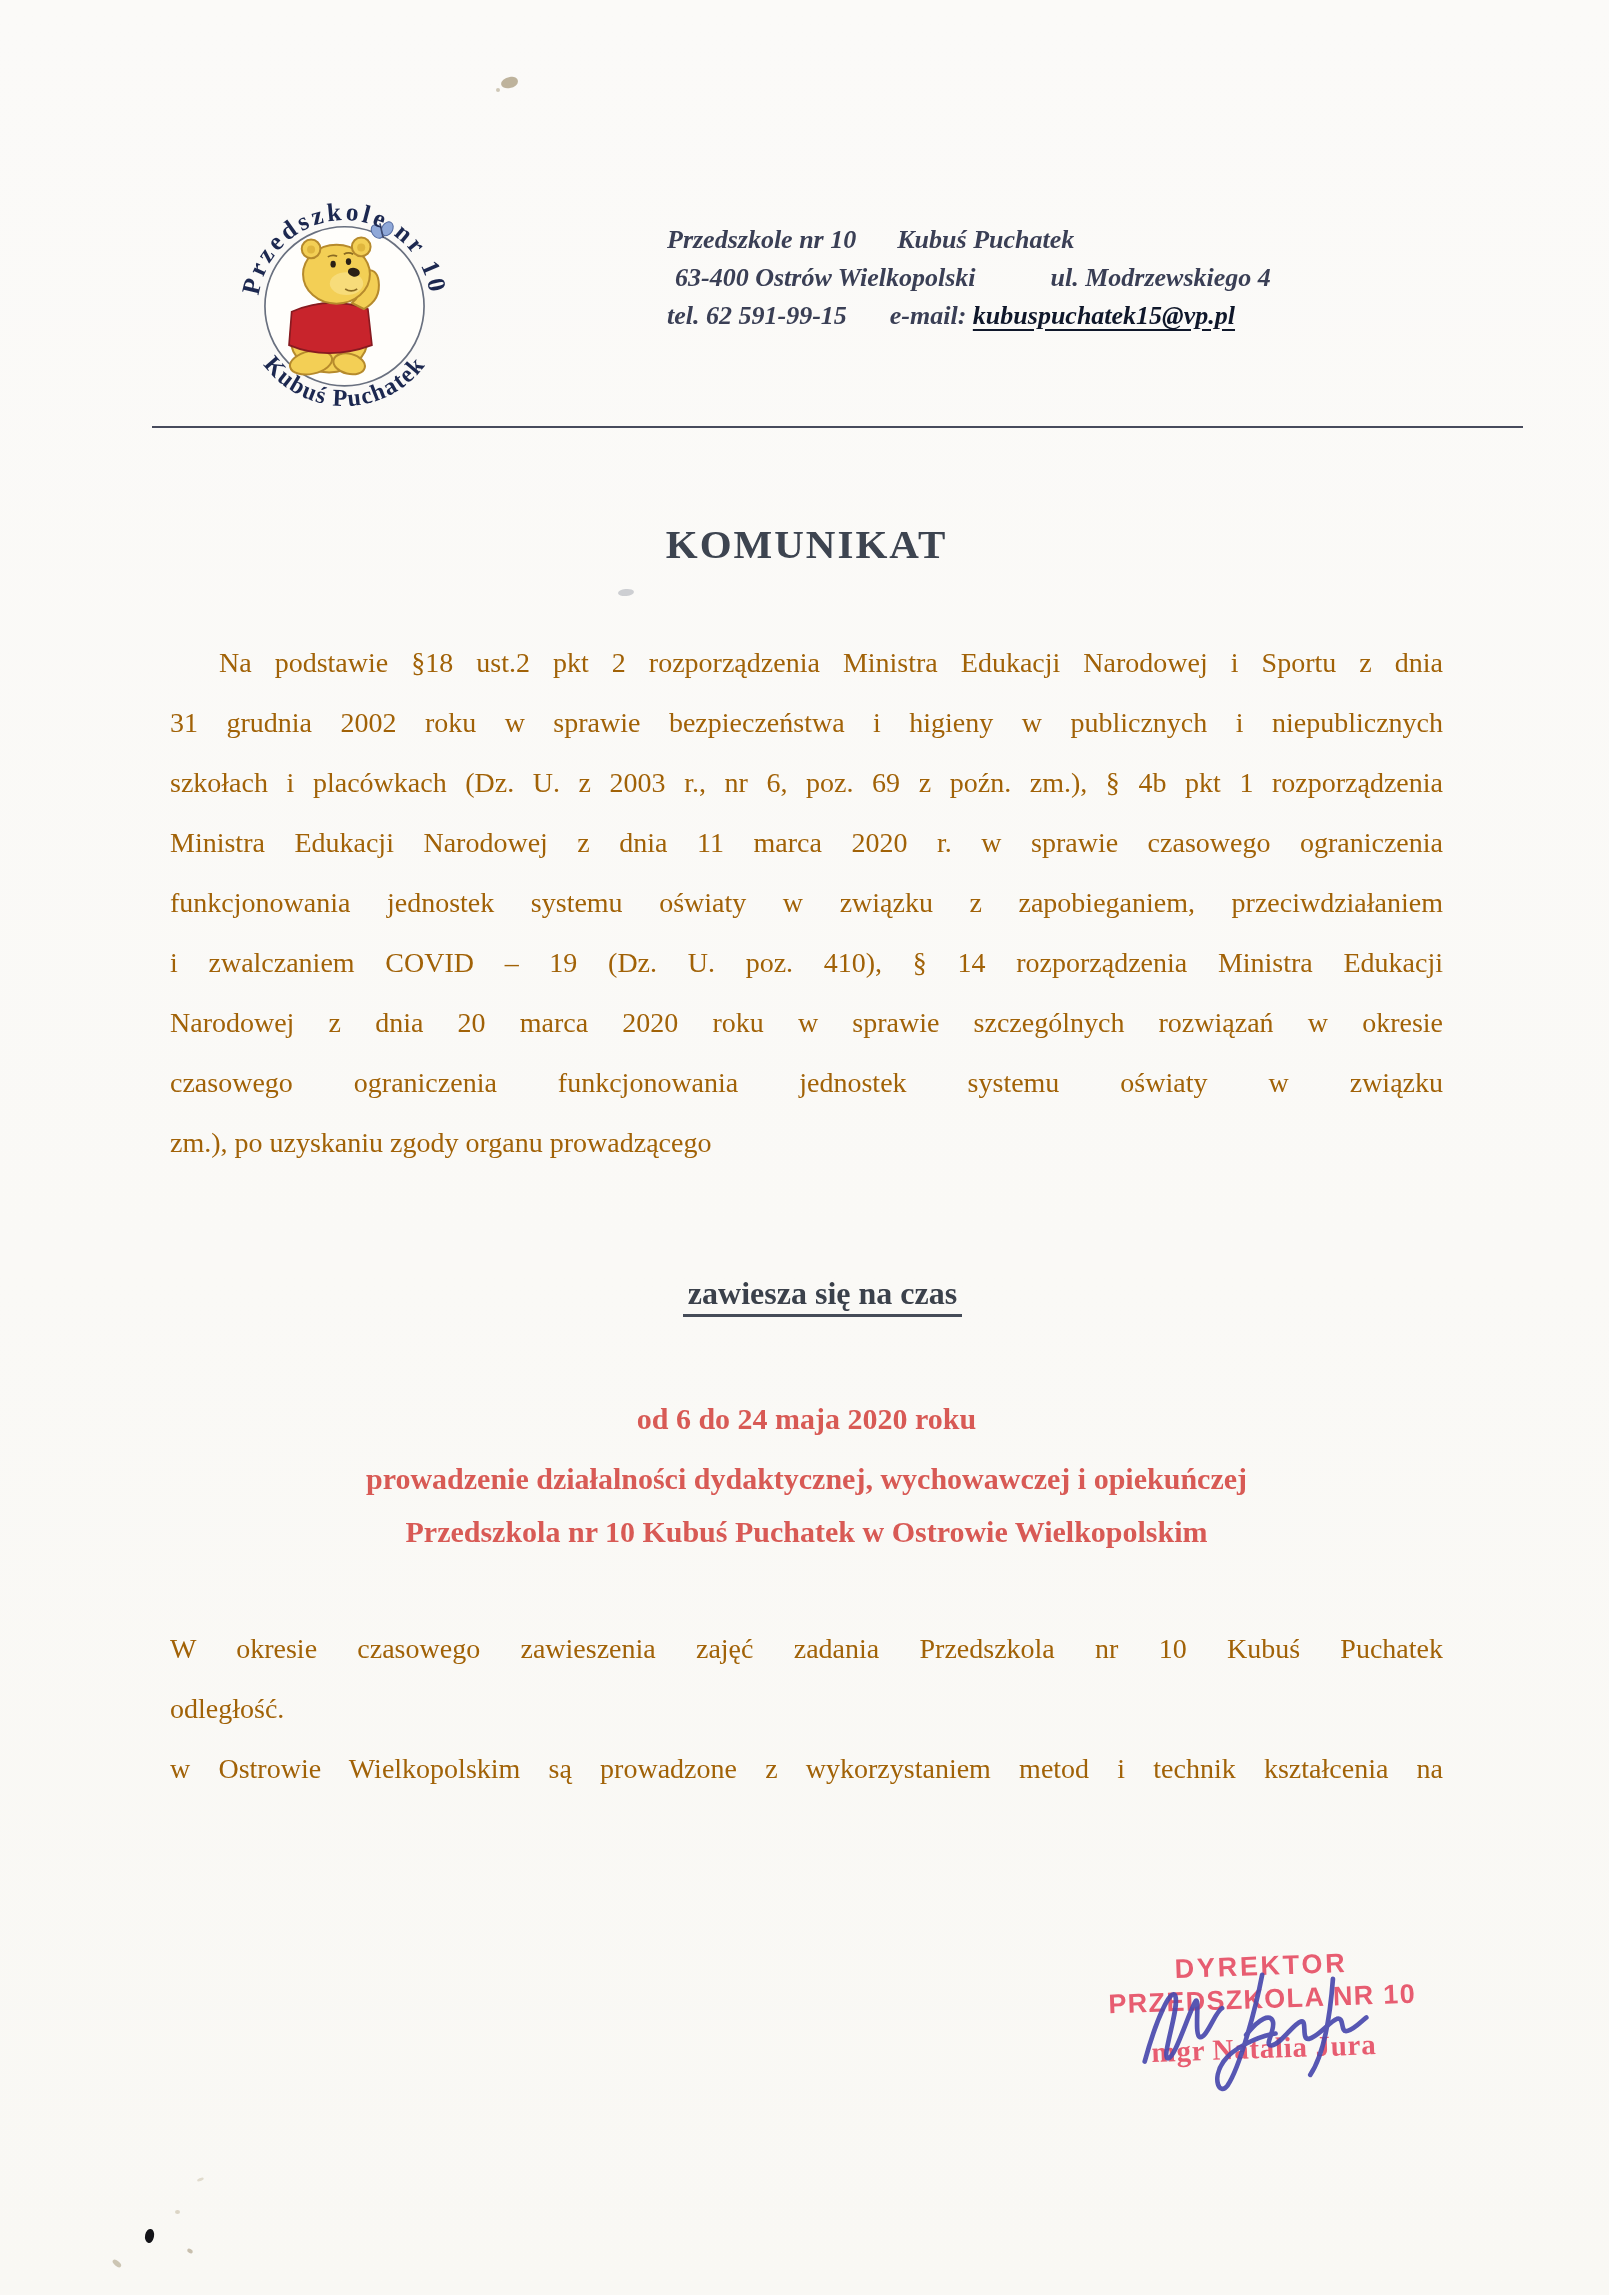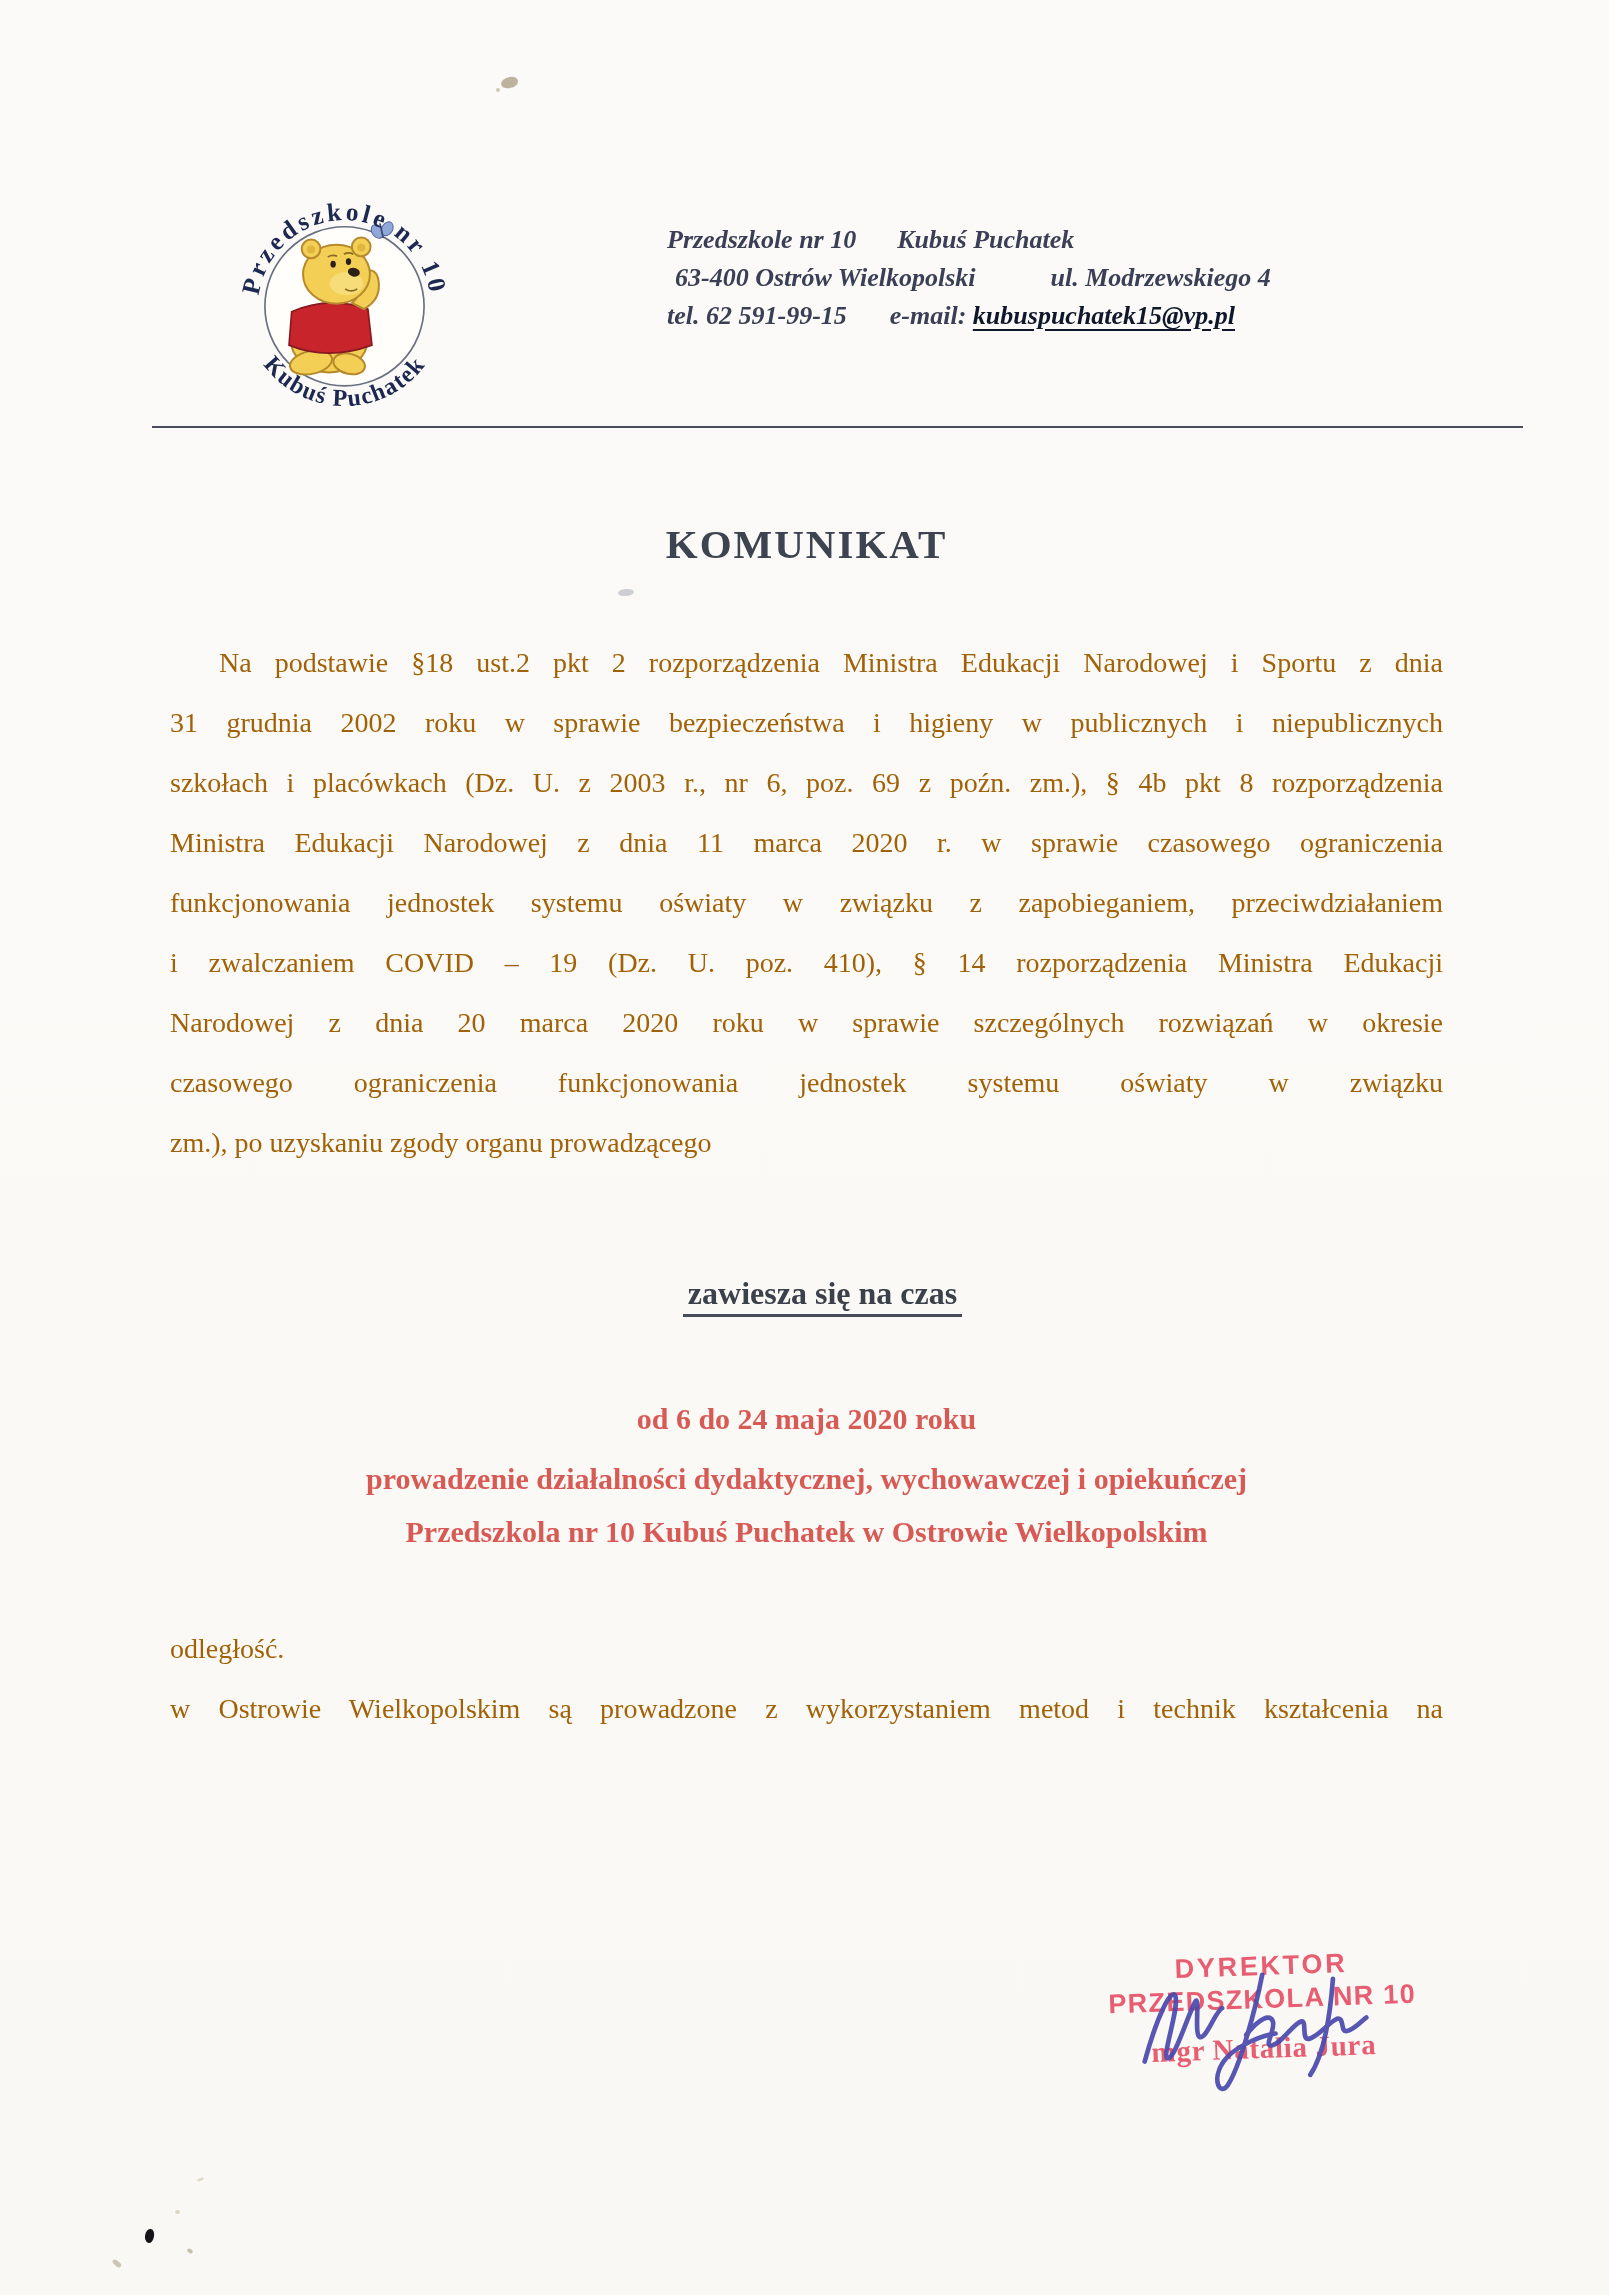--- a/index.html
+++ b/index.html
@@ -120,38 +120,39 @@
   </div>
 </div>
 
 <div class="abs rule"></div>
 
 <div class="abs title">KOMUNIKAT</div>
 
 <div class="abs para para1">
   <div class="jline first">Na podstawie §18 ust.2 pkt 2 rozporządzenia Ministra Edukacji Narodowej i Sportu z dnia</div>
   <div class="jline">31 grudnia 2002 roku w sprawie bezpieczeństwa i higieny w publicznych i niepublicznych</div>
-  <div class="jline">szkołach i placówkach (Dz. U. z 2003 r., nr 6, poz. 69 z poźn. zm.), § 4b pkt 8 rozporządzenia</div>
+  <div class="jline">szkołach i placówkach (Dz. U. z 2003 r., nr 6, poz. 69 z poźn. zm.), § 4b pkt 1 rozporządzenia</div>
   <div class="jline">Ministra Edukacji Narodowej z dnia 11 marca 2020 r. w sprawie czasowego ograniczenia</div>
   <div class="jline">funkcjonowania jednostek systemu oświaty w związku z zapobieganiem, przeciwdziałaniem</div>
   <div class="jline">i zwalczaniem COVID – 19 (Dz. U. poz. 410), § 14 rozporządzenia Ministra Edukacji</div>
   <div class="jline">Narodowej z dnia 20 marca 2020 roku w sprawie szczególnych rozwiązań w okresie</div>
   <div class="jline">czasowego ograniczenia funkcjonowania jednostek systemu oświaty w związku</div>
   <div class="jline last">zm.), po uzyskaniu zgody organu prowadzącego</div>
 </div>
 
 <div class="abs suspend">
   <span>zawiesza się na czas</span>
 </div>
 
 <div class="abs redline red1">od 6 do 24 maja 2020 roku</div>
 <div class="abs redline red2">prowadzenie działalności dydaktycznej, wychowawczej i opiekuńczej</div>
 <div class="abs redline red3">Przedszkola nr 10 Kubuś Puchatek w Ostrowie Wielkopolskim</div>
 
 <div class="abs para para2">
+  <div class="jline">W okresie czasowego zawieszenia zajęć zadania Przedszkola nr 10 Kubuś Puchatek</div>
   <div class="jline last">odległość.</div>
   <div class="jline">w Ostrowie Wielkopolskim są prowadzone z wykorzystaniem metod i technik kształcenia na</div>
 </div>
 
 <div class="abs stamp">
   <div class="stamp-l1">DYREKTOR</div>
   <div class="stamp-l2">PRZEDSZKOLA NR 10</div>
   <div class="stamp-l3">mgr Natalia Jura</div>
 </div>
 

